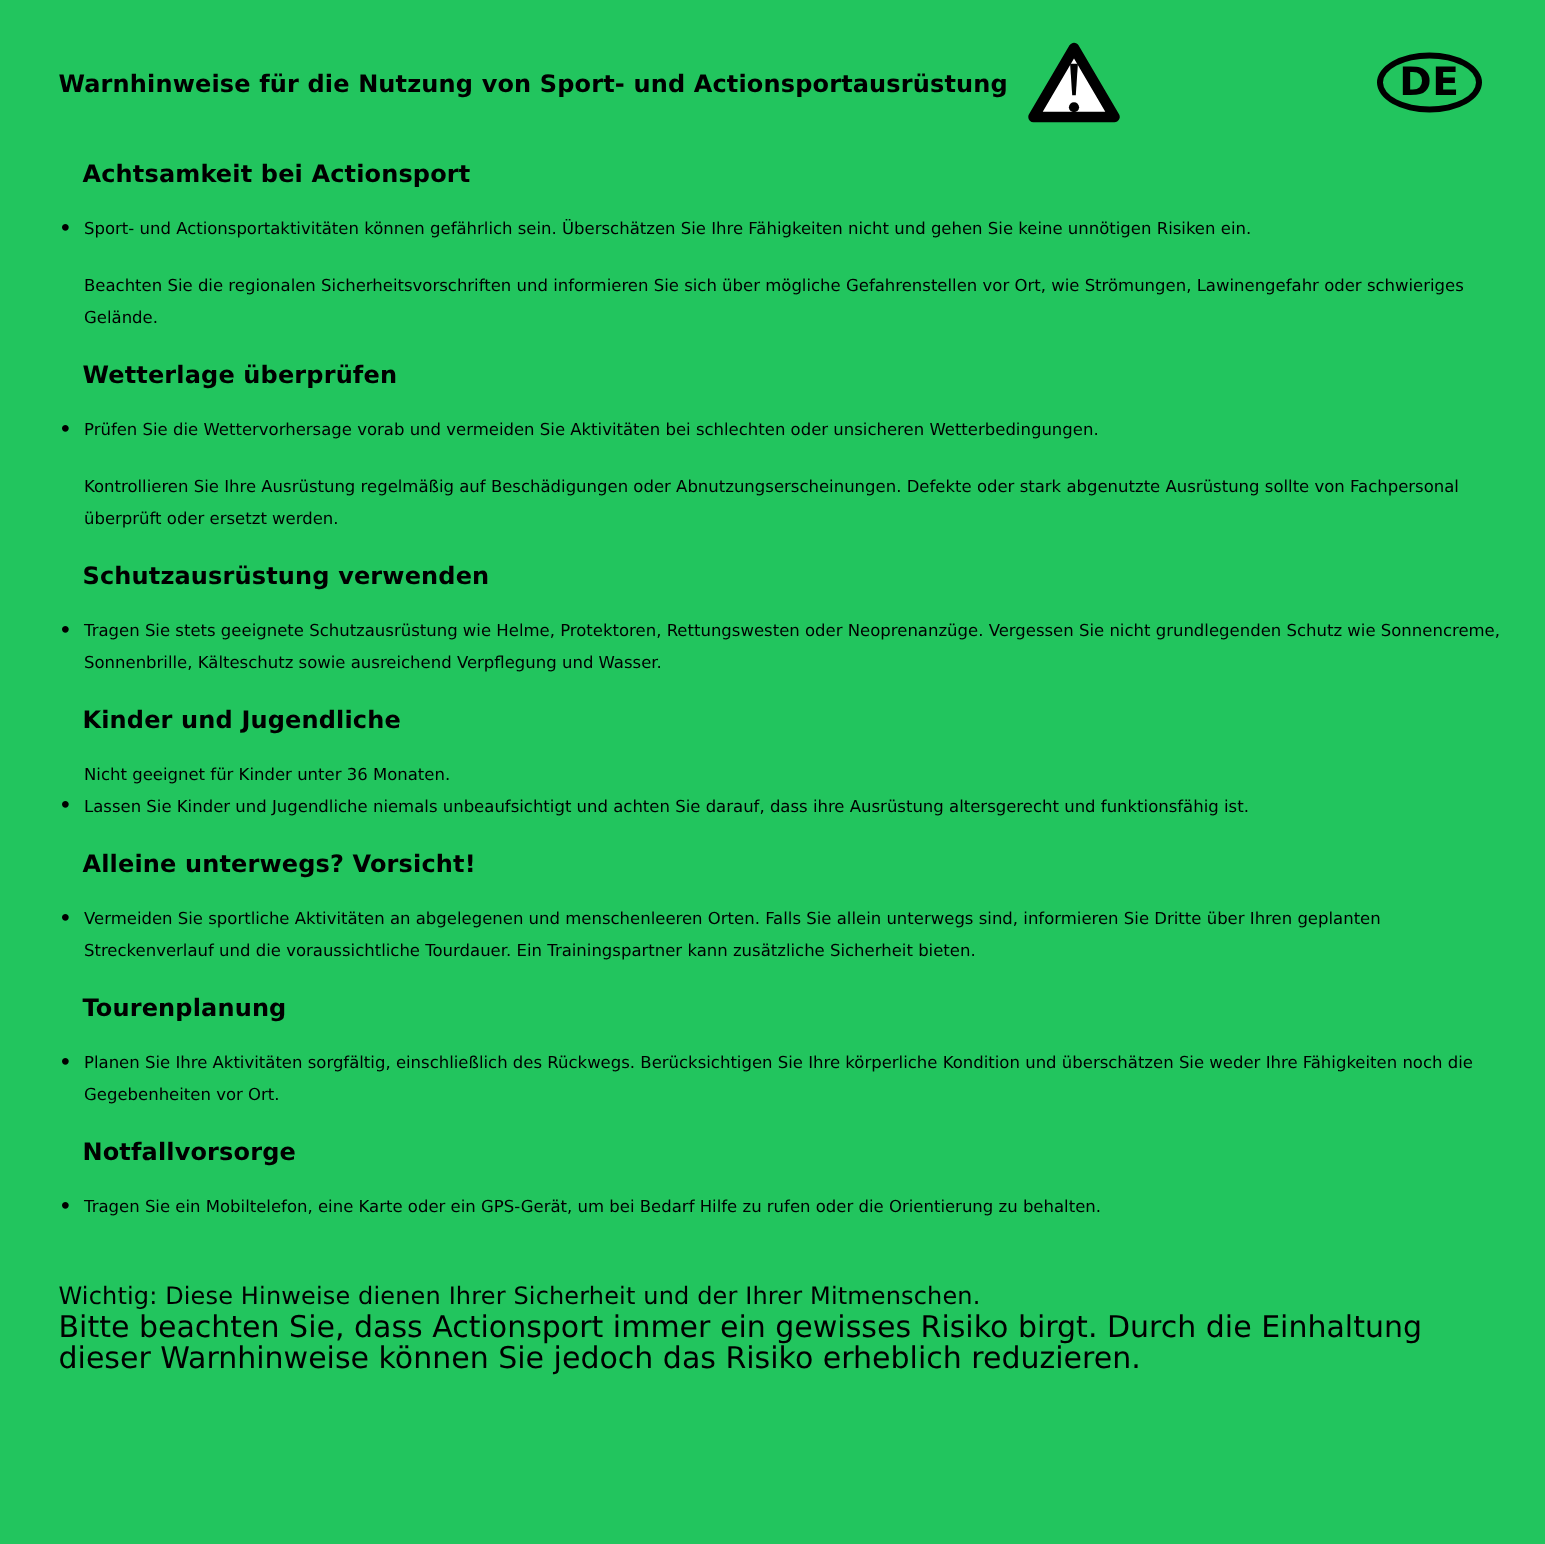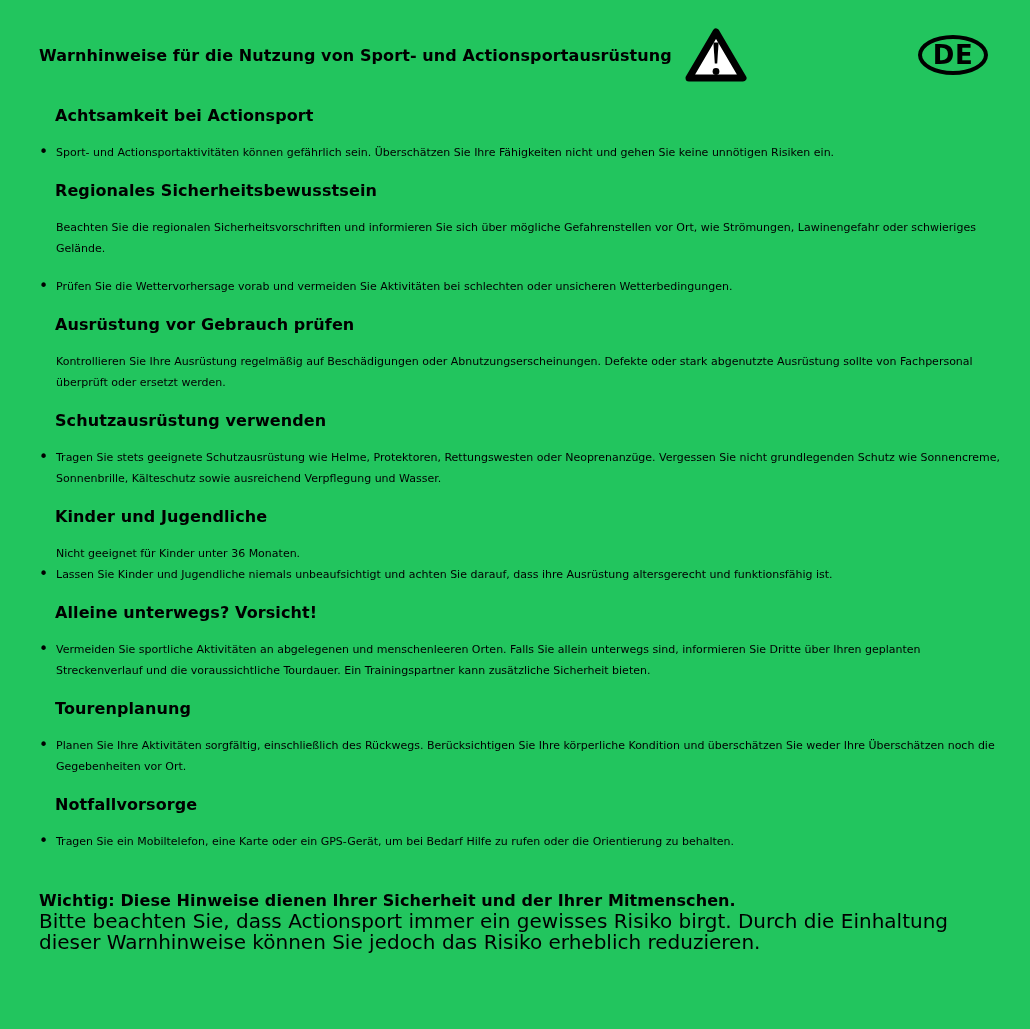--- a/index.html
+++ b/index.html
@@ -66,21 +66,21 @@
     line-height: 21px;
   }
   .item .text {
     flex: 1;
     font-size: 11px;
     line-height: 21px;
   }
   .footer { margin-top: 38px; }
   .footer .emph {
     font-size: 16px;
-    font-weight: bold;
+    font-weight: normal;
     line-height: 21px;
     letter-spacing: 0.1px;
   }
   .footer .body {
     font-size: 20px;
     line-height: 21px;
   }
 </style>
 </head>
 <body>
@@ -103,36 +103,35 @@
 
     <div class="section">
       <h2>Achtsamkeit bei Actionsport</h2>
       <div class="item">
         <span class="marker">•</span>
         <span class="text">Sport- und Actionsportaktivitäten können gefährlich sein. Überschätzen Sie Ihre Fähigkeiten nicht und gehen Sie keine unnötigen Risiken ein.</span>
       </div>
     </div>
 
     <div class="section">
-      <h2>Regionales Sicherheitsbewusstsein</h2>
       <div class="item">
         <span class="marker"></span>
         <span class="text">Beachten Sie die regionalen Sicherheitsvorschriften und informieren Sie sich über mögliche Gefahrenstellen vor Ort, wie Strömungen, Lawinengefahr oder schwieriges Gelände.</span>
       </div>
     </div>
 
     <div class="section">
+      <h2>Wetterlage überprüfen</h2>
       <div class="item">
         <span class="marker">•</span>
         <span class="text">Prüfen Sie die Wettervorhersage vorab und vermeiden Sie Aktivitäten bei schlechten oder unsicheren Wetterbedingungen.</span>
       </div>
     </div>
 
     <div class="section">
-      <h2>Ausrüstung vor Gebrauch prüfen</h2>
       <div class="item">
         <span class="marker"></span>
         <span class="text">Kontrollieren Sie Ihre Ausrüstung regelmäßig auf Beschädigungen oder Abnutzungserscheinungen. Defekte oder stark abgenutzte Ausrüstung sollte von Fachpersonal überprüft oder ersetzt werden.</span>
       </div>
     </div>
 
     <div class="section">
       <h2>Schutzausrüstung verwenden</h2>
       <div class="item">
         <span class="marker">•</span>
@@ -157,21 +156,21 @@
       <div class="item">
         <span class="marker">•</span>
         <span class="text">Vermeiden Sie sportliche Aktivitäten an abgelegenen und menschenleeren Orten. Falls Sie allein unterwegs sind, informieren Sie Dritte über Ihren geplanten Streckenverlauf und die voraussichtliche Tourdauer. Ein Trainingspartner kann zusätzliche Sicherheit bieten.</span>
       </div>
     </div>
 
     <div class="section">
       <h2>Tourenplanung</h2>
       <div class="item">
         <span class="marker">•</span>
-        <span class="text">Planen Sie Ihre Aktivitäten sorgfältig, einschließlich des Rückwegs. Berücksichtigen Sie Ihre körperliche Kondition und überschätzen Sie weder Ihre Überschätzen noch die Gegebenheiten vor Ort.</span>
+        <span class="text">Planen Sie Ihre Aktivitäten sorgfältig, einschließlich des Rückwegs. Berücksichtigen Sie Ihre körperliche Kondition und überschätzen Sie weder Ihre Fähigkeiten noch die Gegebenheiten vor Ort.</span>
       </div>
     </div>
 
     <div class="section">
       <h2>Notfallvorsorge</h2>
       <div class="item">
         <span class="marker">•</span>
         <span class="text">Tragen Sie ein Mobiltelefon, eine Karte oder ein GPS-Gerät, um bei Bedarf Hilfe zu rufen oder die Orientierung zu behalten.</span>
       </div>
     </div>

